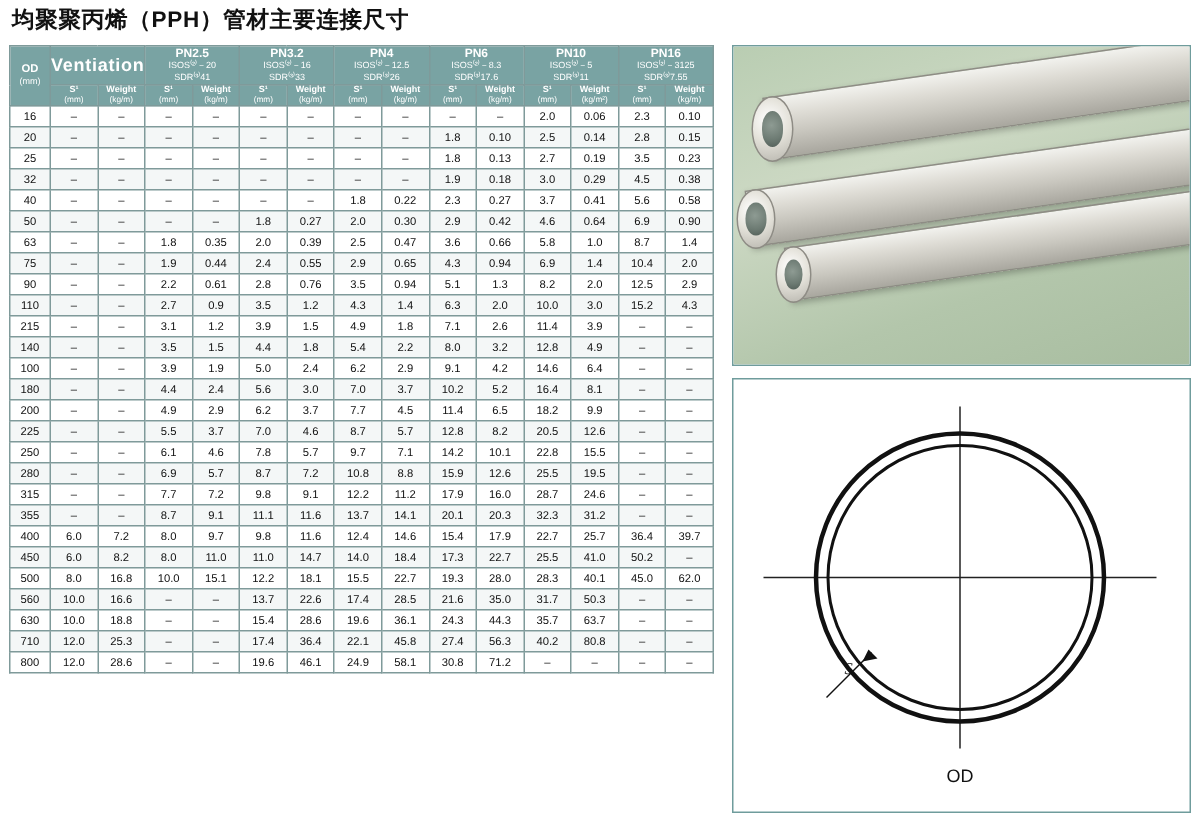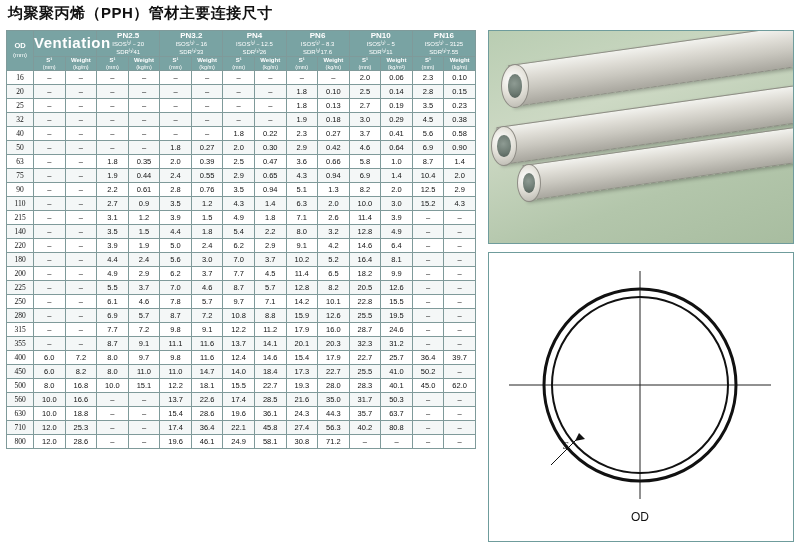--- a/index.html
+++ b/index.html
@@ -34,32 +34,32 @@
     vertical-align:middle;
     padding:0;
     line-height:1.1;
   }
   thead th{
     background:#79a3a3;
     color:#ffffff;
     font-weight:bold;
   }
   .hdr-od{width:26px;font-size:7.5px;}
-  .hdr-vent{font-size:15px;letter-spacing:.5px;margin-left:14px;}
+  .hdr-vent{font-size:12px;letter-spacing:.5px;margin-left:14px;}
   .grp-title{font-size:8px;font-weight:bold;line-height:1.25;}
   .grp-sub{font-size:6px;font-weight:normal;display:block;}
   .sub-s,.sub-w{font-size:6px;font-weight:bold;line-height:1.15;}
   .sub-unit{font-size:5.5px;font-weight:normal;display:block;}
   tbody td{
     background:#ffffff;
     height:13px;
     font-size:7.5px;
     color:#111;
   }
-  tbody td.od{font-weight:normal;font-family:Liberation Serif, serif;}
+  tbody td.od{font-weight:normal;}
   tbody tr:nth-child(even) td{background:#f4f7f7;}
 
   
   .photo-panel{
     position:absolute;left:488px;top:30px;width:304px;height:212px;
     border:1px solid #6f9c9c;background:#ffffff;
     overflow:hidden;
   }
   .photo-bg{
     position:absolute;inset:0;
@@ -358,21 +358,21 @@
             <td>5.4</td>
             <td>2.2</td>
             <td>8.0</td>
             <td>3.2</td>
             <td>12.8</td>
             <td>4.9</td>
             <td>–</td>
             <td>–</td>
           </tr>
           <tr>
-            <td class="od">220</td>
+            <td class="od">100</td>
             <td>–</td>
             <td>–</td>
             <td>3.9</td>
             <td>1.9</td>
             <td>5.0</td>
             <td>2.4</td>
             <td>6.2</td>
             <td>2.9</td>
             <td>9.1</td>
             <td>4.2</td>

